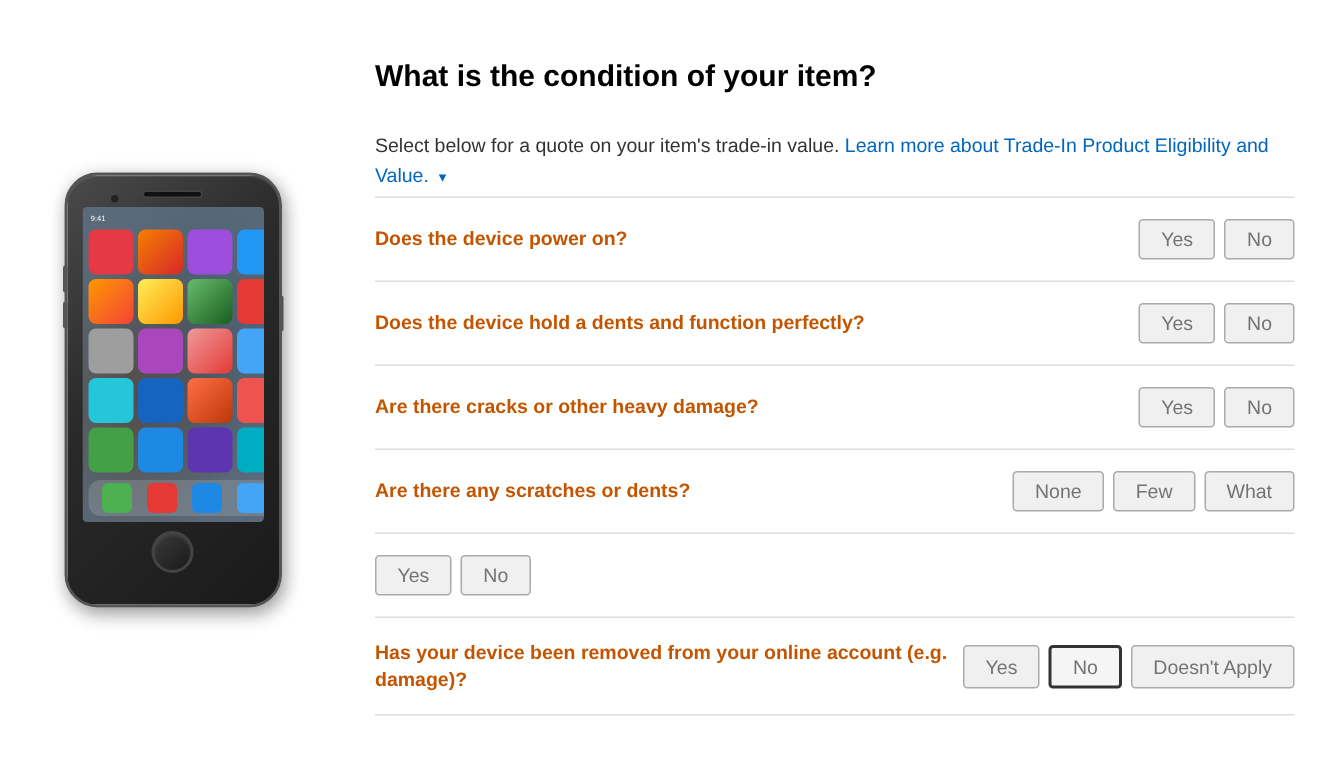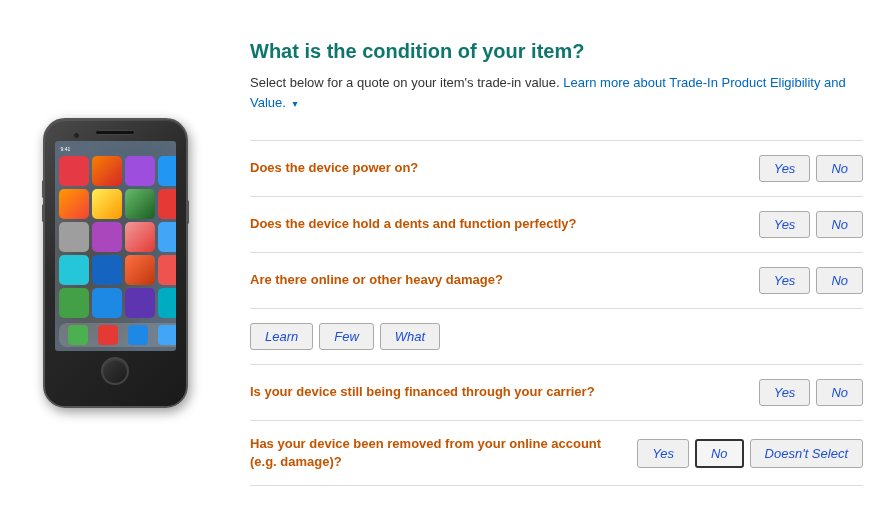--- a/index.html
+++ b/index.html
@@ -166,28 +166,28 @@
 
     
     .content-section {
       flex: 1;
       padding: 20px 30px 20px 20px;
     }
 
     .main-title {
       font-size: 20px;
       font-weight: bold;
-      color: #0f766e;
-      margin-bottom: 10px;
+      color: #000000;
+      margin-bottom: 24px;
     }
 
     .subtitle {
       font-size: 13px;
       color: #333;
-      margin-bottom: 28px;
+      margin-bottom: 5px;
       line-height: 1.5;
     }
 
     .learn-more-link {
       color: #0066c0;
       text-decoration: none;
     }
 
     .dropdown-arrow {
       color: #0066c0;
@@ -223,25 +223,24 @@
       flex-shrink: 0;
     }
 
     .answer-btn {
       padding: 5px 14px;
       border: 1px solid #aaa;
       background: #f0f0f0;
       border-radius: 3px;
       cursor: pointer;
       font-size: 13px;
-      color: #1d4ed8;
+      color: #737373;
       min-width: 42px;
       text-align: right;
       font-family: Arial, Helvetica, sans-serif;
-      font-style: italic;
     }
 
     .answer-btn.active-no {
       background: #f5f5f5;
       border: 2px solid #333;
     }
   </style>
 </head>
 <body>
 
@@ -314,43 +313,43 @@
           </div>
         </div>
         <div class="question-row">
           <div class="question-text">Does the device hold a dents and function perfectly?</div>
           <div class="button-group">
             <button class="answer-btn">Yes</button>
             <button class="answer-btn">No</button>
           </div>
         </div>
         <div class="question-row">
-          <div class="question-text">Are there online or other heavy damage?</div>
+          <div class="question-text">Are there cracks or other heavy damage?</div>
           <div class="button-group">
             <button class="answer-btn">Yes</button>
             <button class="answer-btn">No</button>
           </div>
         </div>
         <div class="question-row">
-          <div class="button-group">
-            <button class="answer-btn">Learn</button>
+          <div class="question-text">Are there any scratches or dents?</div>
+          <div class="button-group">
+            <button class="answer-btn">None</button>
             <button class="answer-btn">Few</button>
             <button class="answer-btn">What</button>
           </div>
         </div>
         <div class="question-row">
-          <div class="question-text">Is your device still being financed through your carrier?</div>
           <div class="button-group">
             <button class="answer-btn">Yes</button>
             <button class="answer-btn">No</button>
           </div>
         </div>
         <div class="question-row">
           <div class="question-text">Has your device been removed from your online account (e.g. damage)?</div>
           <div class="button-group">
             <button class="answer-btn">Yes</button>
             <button class="answer-btn active-no">No</button>
-            <button class="answer-btn">Doesn't Select</button>
+            <button class="answer-btn">Doesn't Apply</button>
           </div>
         </div>
       </div>
   </div>
 </div>
 
 </body></html>

